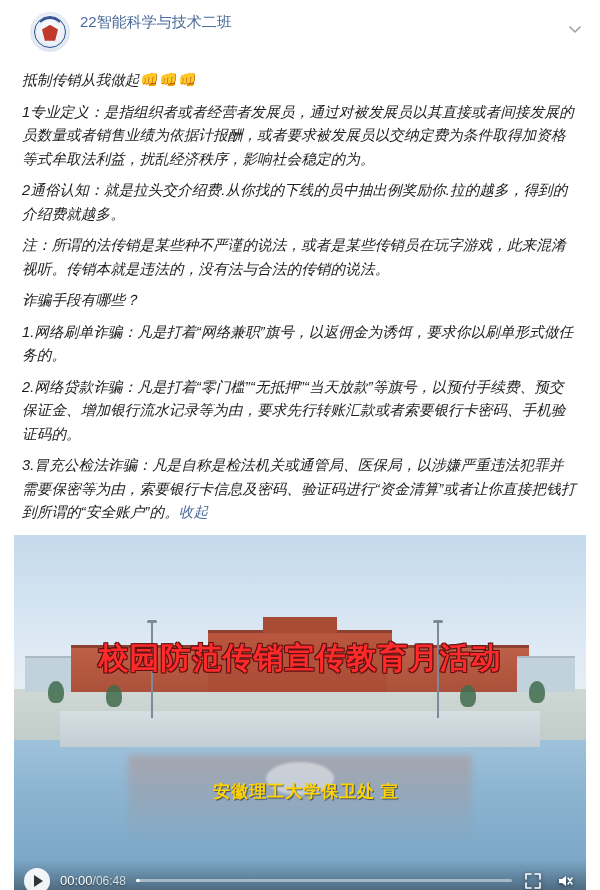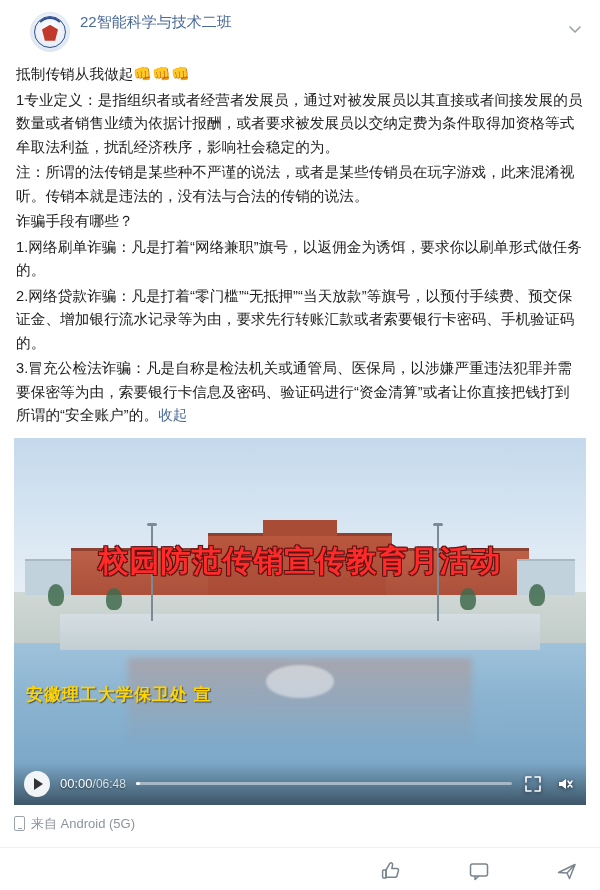--- a/index.html
+++ b/index.html
@@ -80,21 +80,21 @@
   .chevron svg { display: block; }
 
   
   .content {
     padding: 4px 14px 0 14px;
     font-size: 14.6px;
     line-height: 23.5px;
     color: #1c1c1c;
     letter-spacing: 0.1px;
   }
-  .content p { margin: 2px; }
+  .content p { margin: 8px; font-style: italic; }
   .emoji-row { font-size: 15px; }
   .fold-link {
     color: #4a6a9a;
     cursor: pointer;
   }
 
   
   .video-wrap {
     margin: 10px 14px 0 14px;
     position: relative;
@@ -177,20 +177,21 @@
     font-size: 30px;
     font-weight: 700;
     color: #ff2a2a;
     letter-spacing: 1px;
     text-shadow: 1px 1px 0 #5a1212, -1px -1px 0 #5a1212, 1px -1px 0 #5a1212, -1px 1px 0 #5a1212;
     font-family: "Liberation Sans", sans-serif;
   }
   .video-subtitle {
     position: absolute;
     left: 12px; right: 0; top: 245px;
+    text-align: center;
     font-size: 17px;
     font-weight: 700;
     color: #ffd400;
     letter-spacing: 1px;
     text-shadow: 1px 1px 1px rgba(0,0,0,.55);
   }
 
   .controls {
     position: absolute;
     left: 0; right: 0; bottom: 0;
@@ -311,20 +312,21 @@
         <path d="M3 6 L8 11 L13 6" fill="none" stroke="currentColor" stroke-width="1.6" stroke-linecap="round" stroke-linejoin="round"></path>
       </svg>
     </div>
   </div>
 
   <div class="content">
     <p>
       <span>抵制传销从我做起</span><span class="emoji-row">👊👊👊</span>
     </p>
     <p>1专业定义：是指组织者或者经营者发展员，通过对被发展员以其直接或者间接发展的员数量或者销售业绩为依据计报酬，或者要求被发展员以交纳定费为条件取得加资格等式牟取法利益，扰乱经济秩序，影响社会稳定的为。</p>
+    <p>2通俗认知：就是拉头交介绍费.从你找的下线的员中抽出例奖励你.拉的越多，得到的介绍费就越多。</p>
     <p>注：所谓的法传销是某些种不严谨的说法，或者是某些传销员在玩字游戏，此来混淆视听。传销本就是违法的，没有法与合法的传销的说法。</p>
     <p>诈骗手段有哪些？</p>
     <p>1.网络刷单诈骗：凡是打着“网络兼职”旗号，以返佣金为诱饵，要求你以刷单形式做任务的。</p>
     <p>2.网络贷款诈骗：凡是打着“零门槛”“无抵押”“当天放款”等旗号，以预付手续费、预交保证金、增加银行流水记录等为由，要求先行转账汇款或者索要银行卡密码、手机验证码的。</p>
     <p>
       <span>3.冒充公检法诈骗：凡是自称是检法机关或通管局、医保局，以涉嫌严重违法犯罪并需要保密等为由，索要银行卡信息及密码、验证码进行“资金清算”或者让你直接把钱打到所谓的“安全账户”的。</span><span class="fold-link">收起</span>
     </p>
   </div>
 
   <div class="video-wrap">

